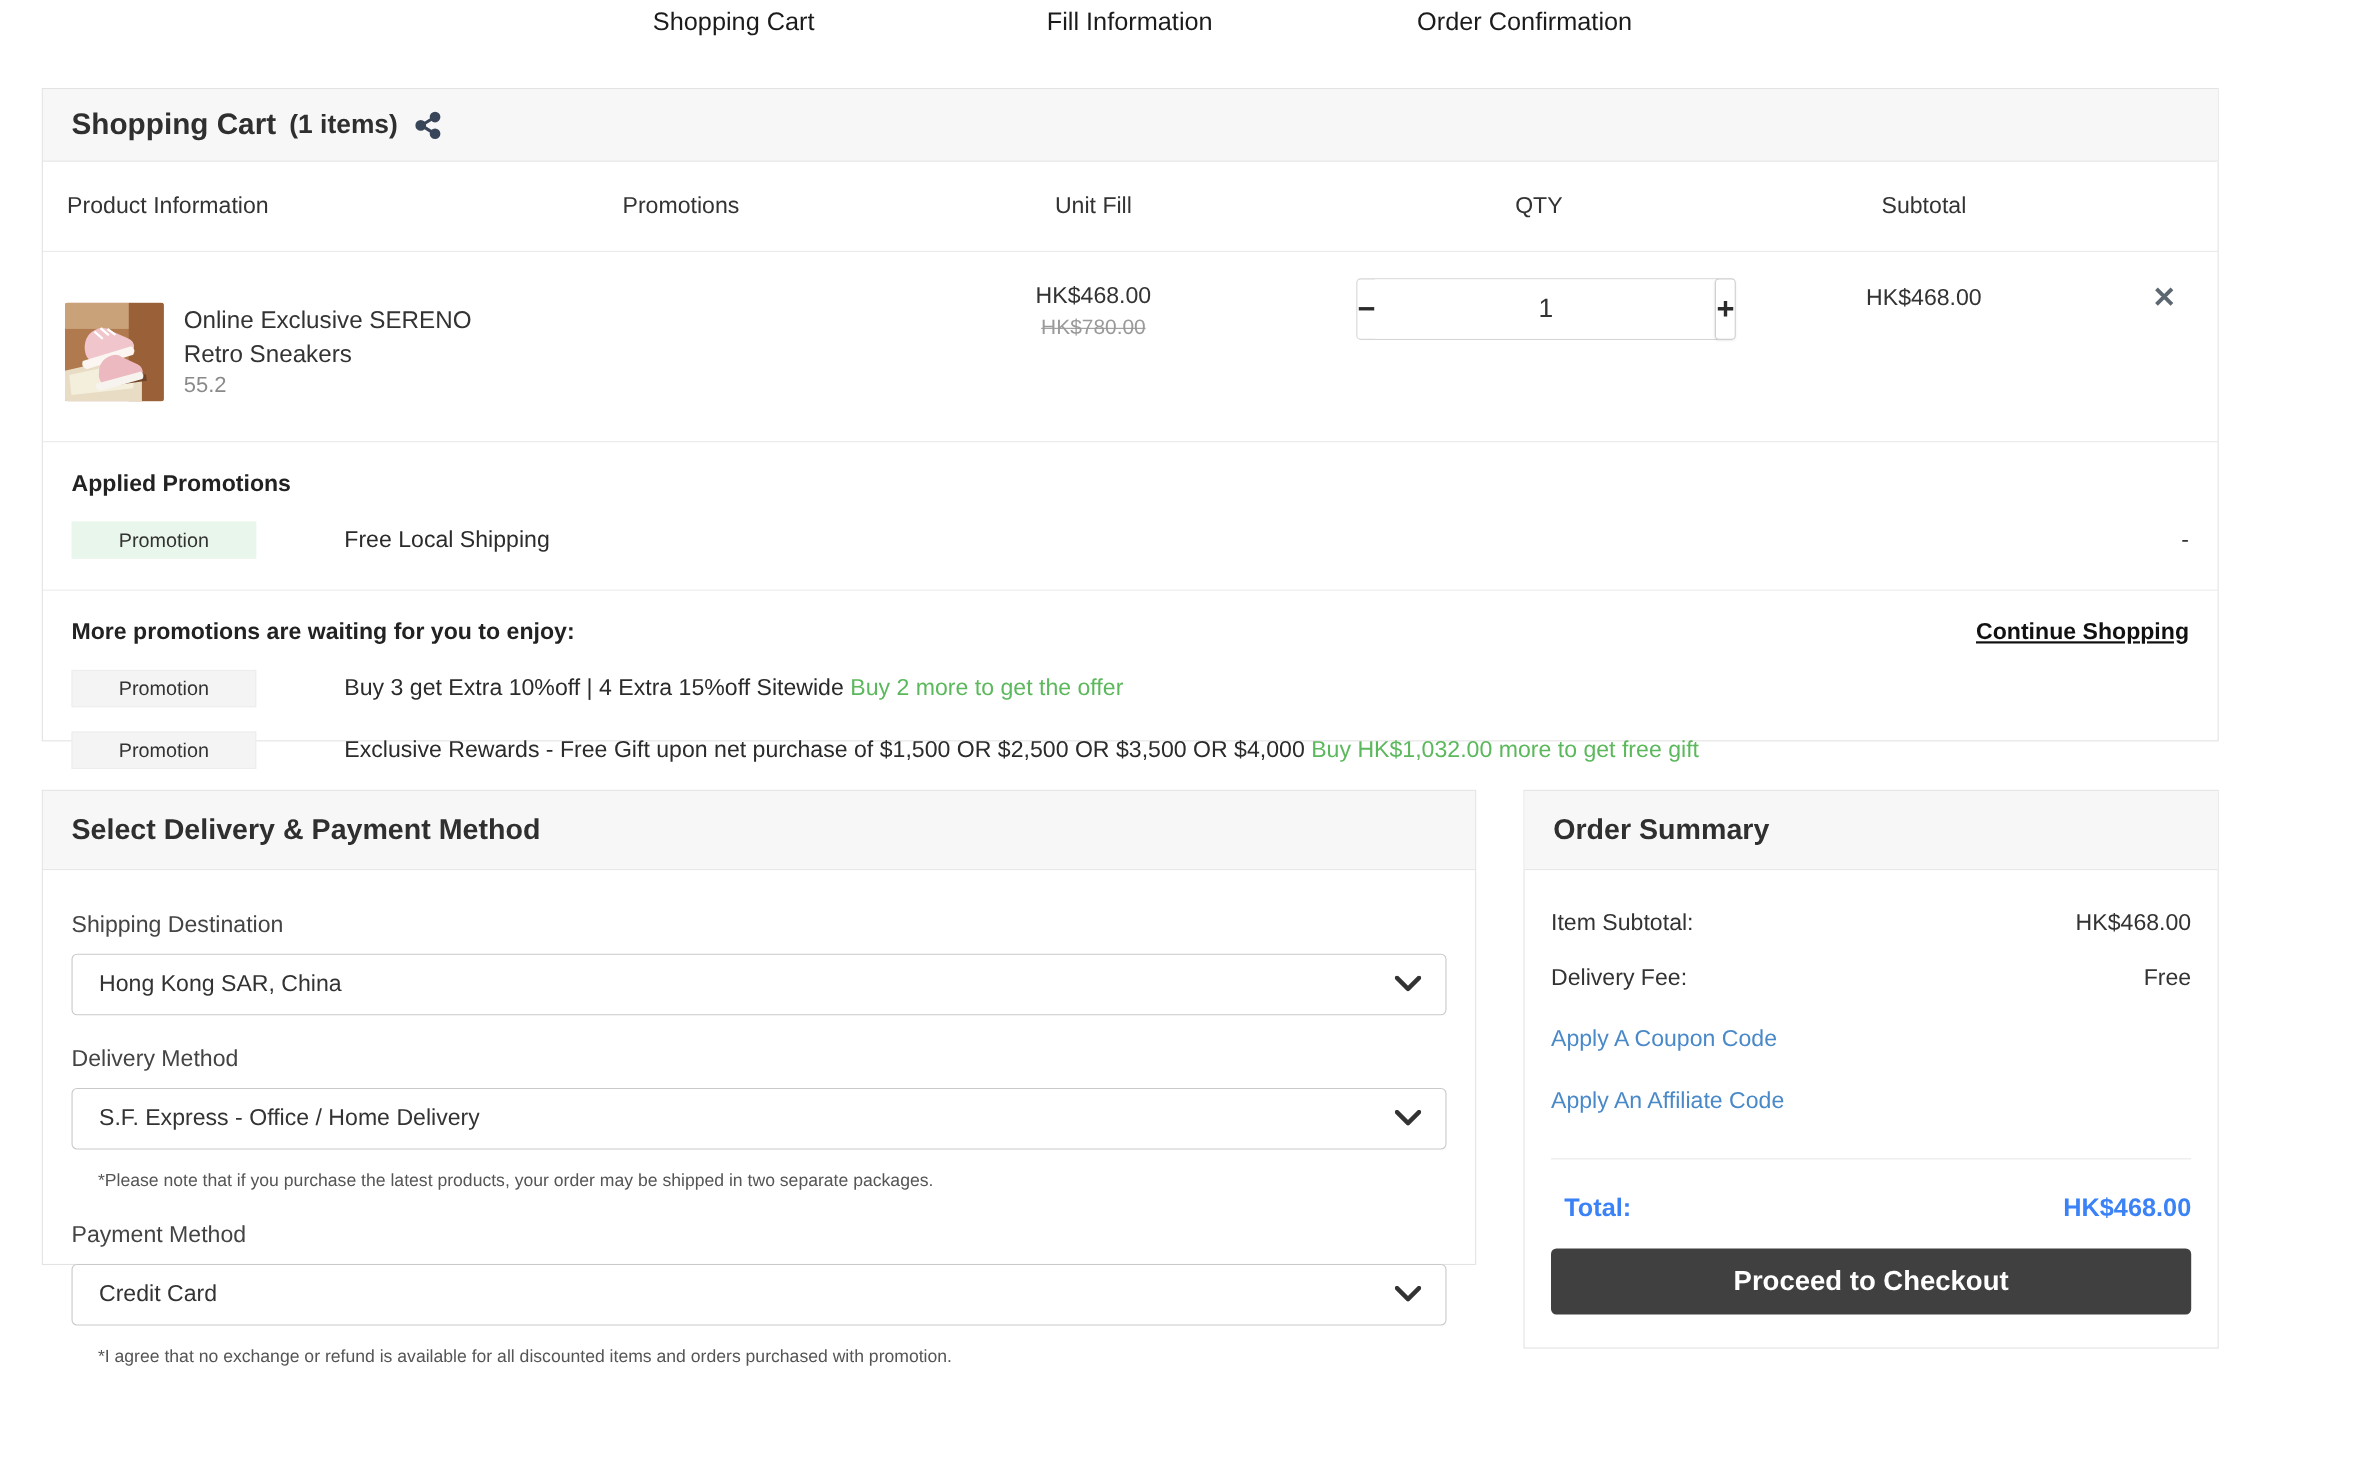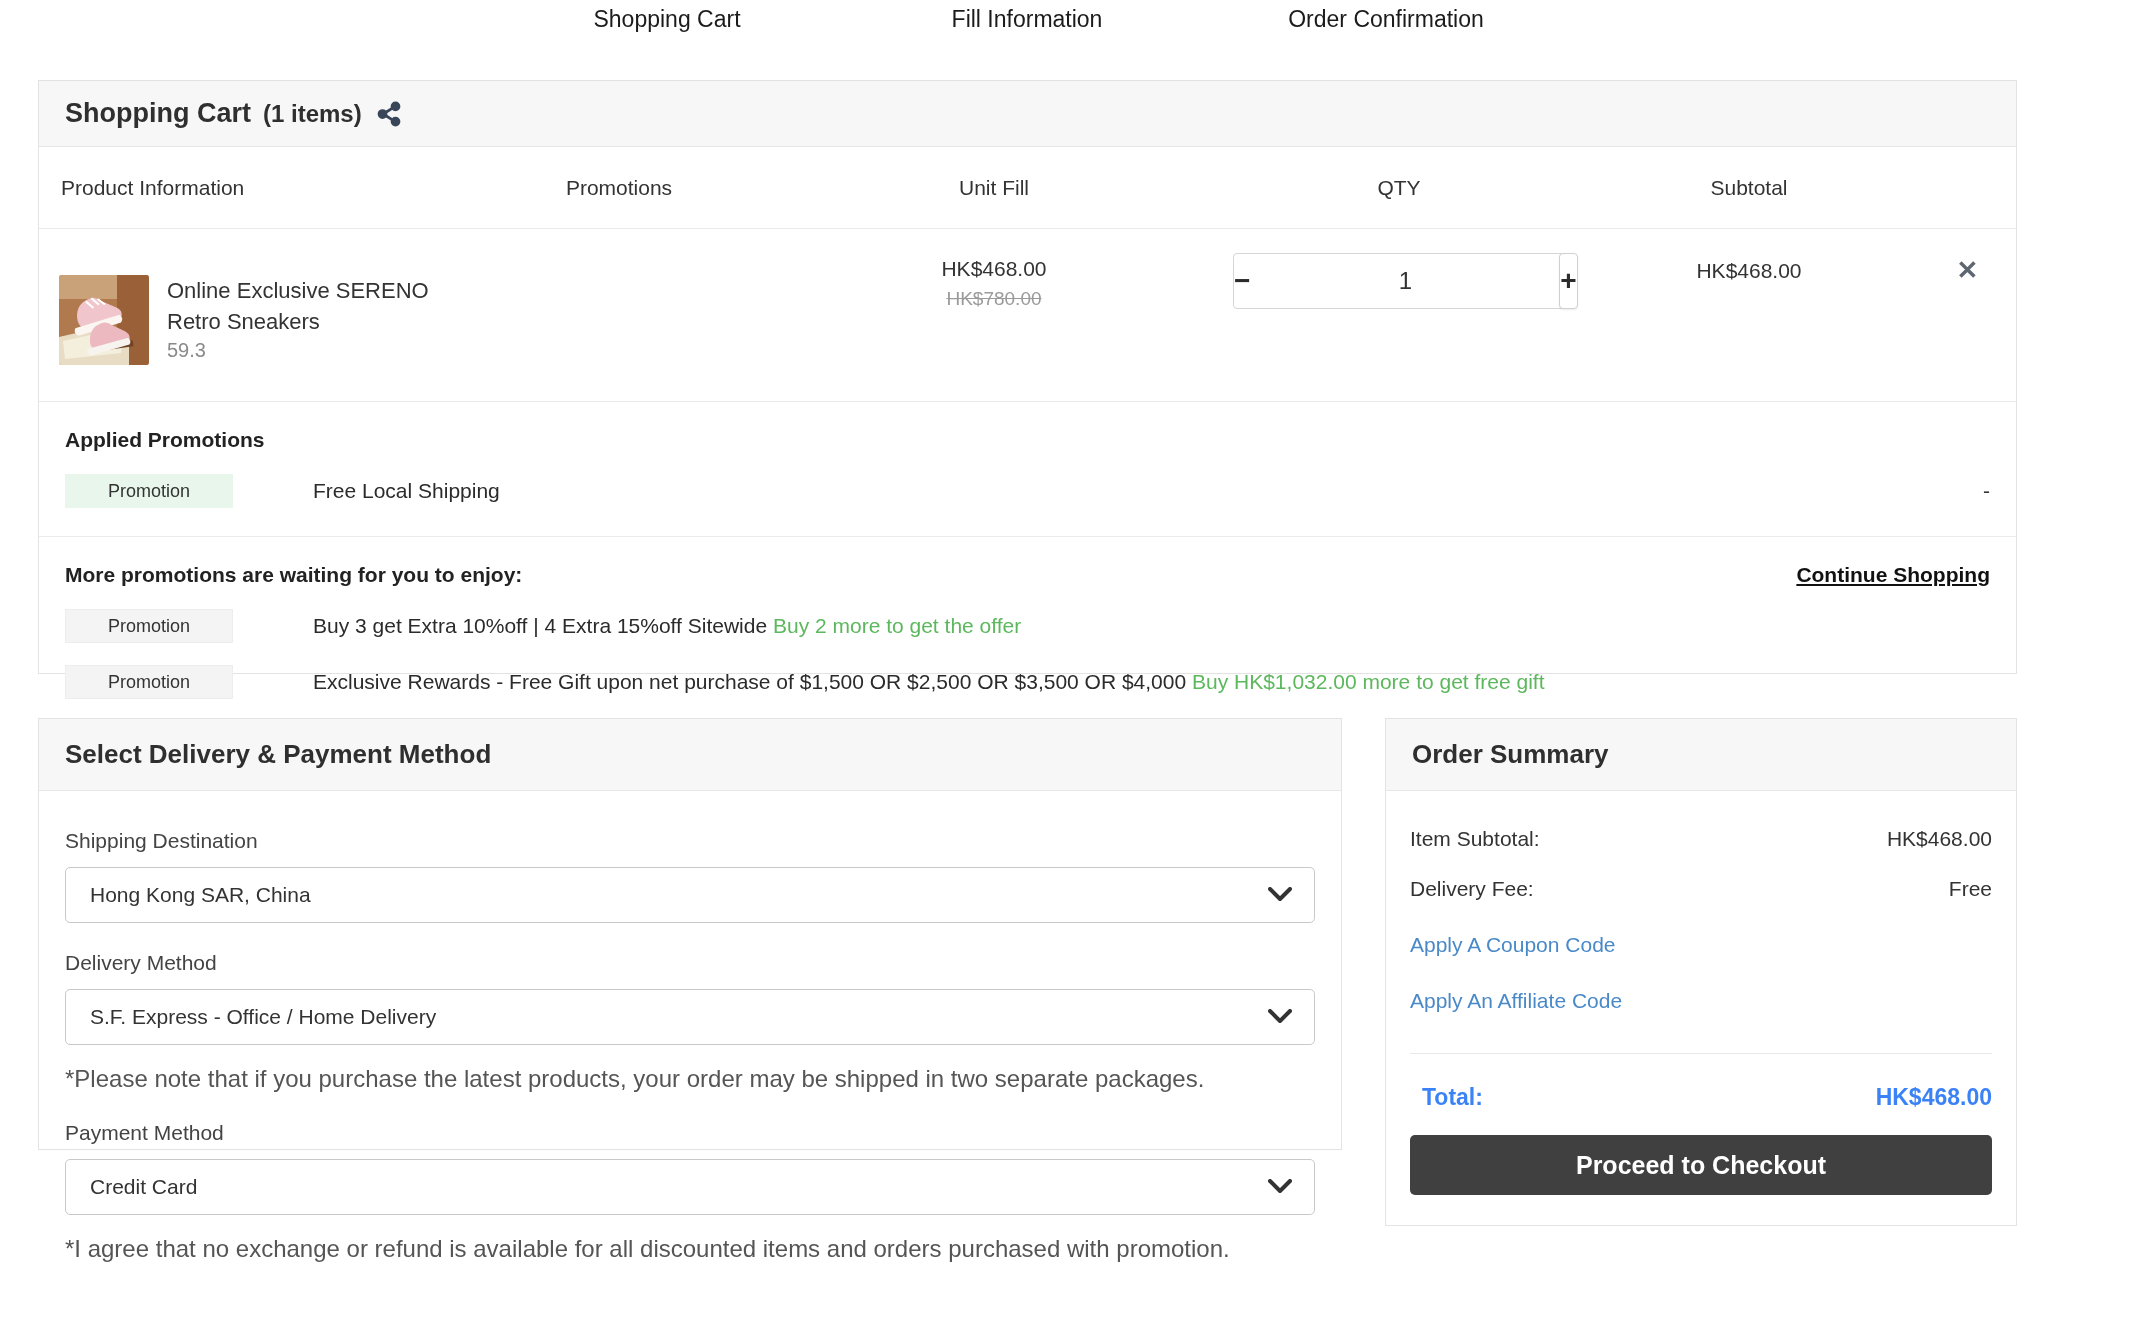--- a/index.html
+++ b/index.html
@@ -62,21 +62,21 @@
 
   
   .delivery-card { left:38px; top:718px; width:1304px; height:432px; }
   .panel-header { height:72px; }
   .panel-title { font-size:26px; font-weight:700; color:#2f2f2f; }
   .delivery-body { padding:10px 26px 30px 26px; }
   .field-label { font-size:21px; color:#444; margin-top:28px; }
   .select { position:relative; margin-top:14px; height:56px; border:1px solid #c9c9c9; border-radius:5px; display:flex; align-items:center; padding:0 60px 0 24px; cursor:pointer; background:#fff; }
   .select-value { font-size:21px; color:#333; white-space:nowrap; overflow:hidden; }
   .chevron { position:absolute; right:22px; top:50%; transform:translateY(-50%); display:flex; }
-  .field-note { font-size:24px; color:#555; margin-top:20px; }
+  .field-note { font-size:16px; color:#555; margin-top:20px;margin-left:24px; }
 
   
   .summary-card { left:1385px; top:718px; width:632px; height:508px; }
   .summary-body { padding:10px 24px 24px 24px; }
   .summary-row { display:flex; justify-content:space-between; align-items:center; margin-top:26px; font-size:21px; color:#333; }
   .apply-link { display:block; margin-top:32px; font-size:21px; color:#4a89c8; cursor:pointer; }
   .summary-divider { border:none; border-top:1px solid #e8e8e8; margin-top:40px; }
   .total-row { display:flex; justify-content:space-between; align-items:center; margin-top:30px; font-size:23px; font-weight:700; color:#3b82f6;margin-left:12px; }
   .checkout-btn { margin-top:24px; width:100%; height:60px; background:#404040; color:#fff; font-size:25px; font-weight:700; border:none; border-radius:5px; cursor:pointer; font-family:inherit; }
 </style>
@@ -130,21 +130,21 @@
             <path d="M30 24 l6 8 M36 22 l6 8 M42 24 l6 7" stroke="#fff" stroke-width="2" fill="none"></path>
           </g>
           <g transform="translate(14 28) rotate(-10 30 30)">
             <path d="M16 34 q2 -12 14 -14 q6 -1 9 3 l13 9 q5 4 3 9 l-36 4 q-5 -4 -3 -11 z" fill="#ecb9c1"></path>
             <path d="M12 43 l42 -4 q3 4 0 7 l-40 4 q-4 -3 -2 -7 z" fill="#f7f3ee"></path>
           </g>
         </svg>
       </div>
       <div class="product-info">
         <div class="product-name">Online Exclusive SERENO Retro Sneakers</div>
-        <div class="product-variant">59.3</div>
+        <div class="product-variant">55.2</div>
       </div>
     </div>
     <div></div>
     <div class="price-cell">
       <div class="price-now">HK$468.00</div>
       <div class="price-was">HK$780.00</div>
     </div>
     <div class="qty-cell">
       <div class="stepper">
         <button class="step-btn">−</button>

